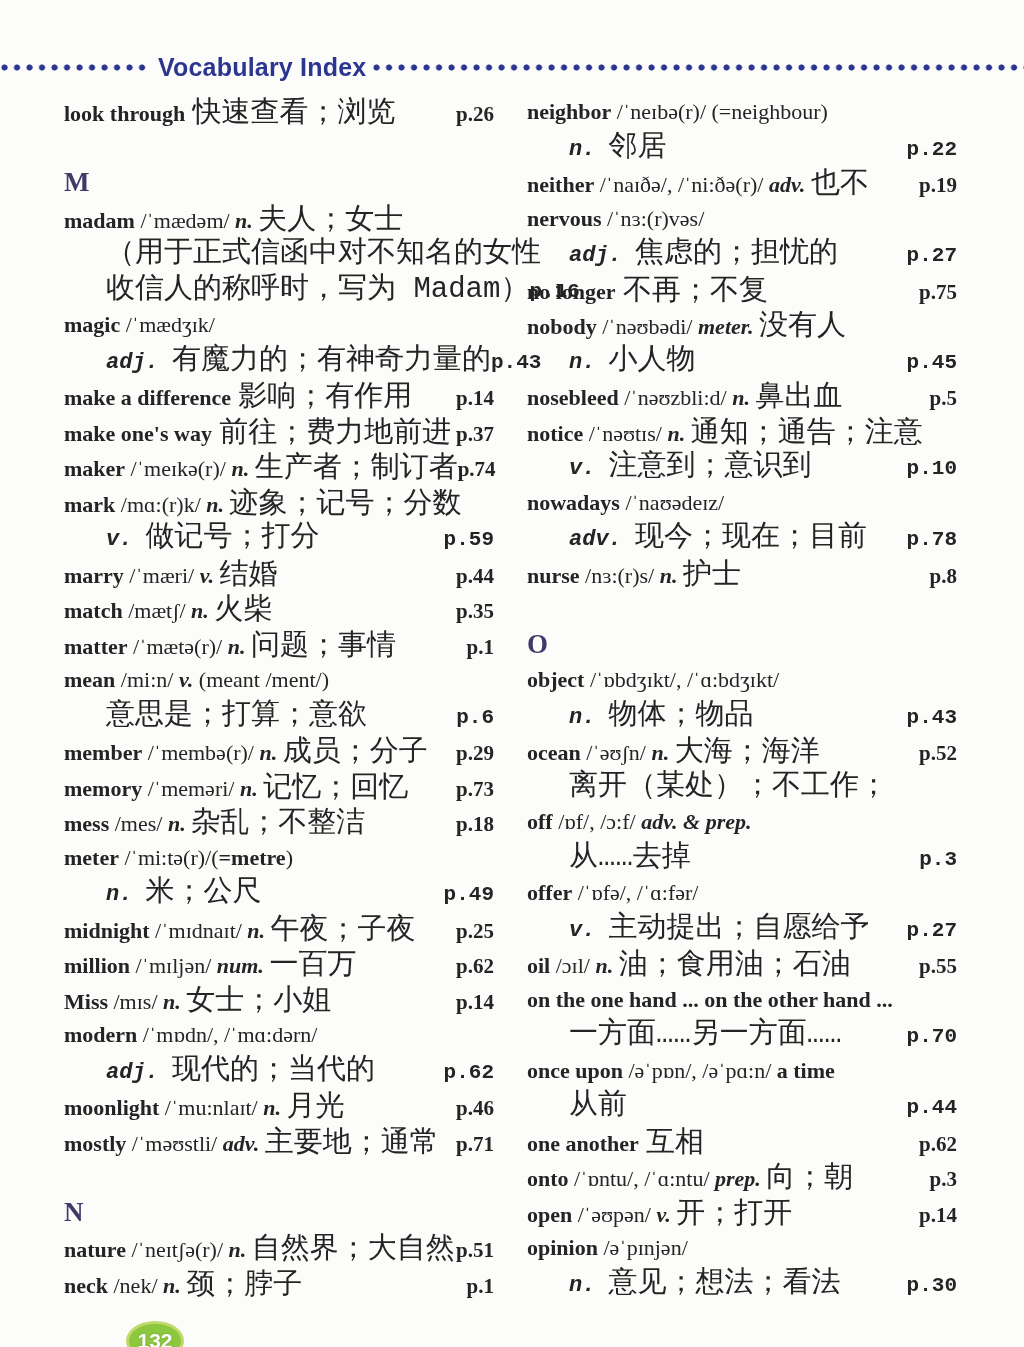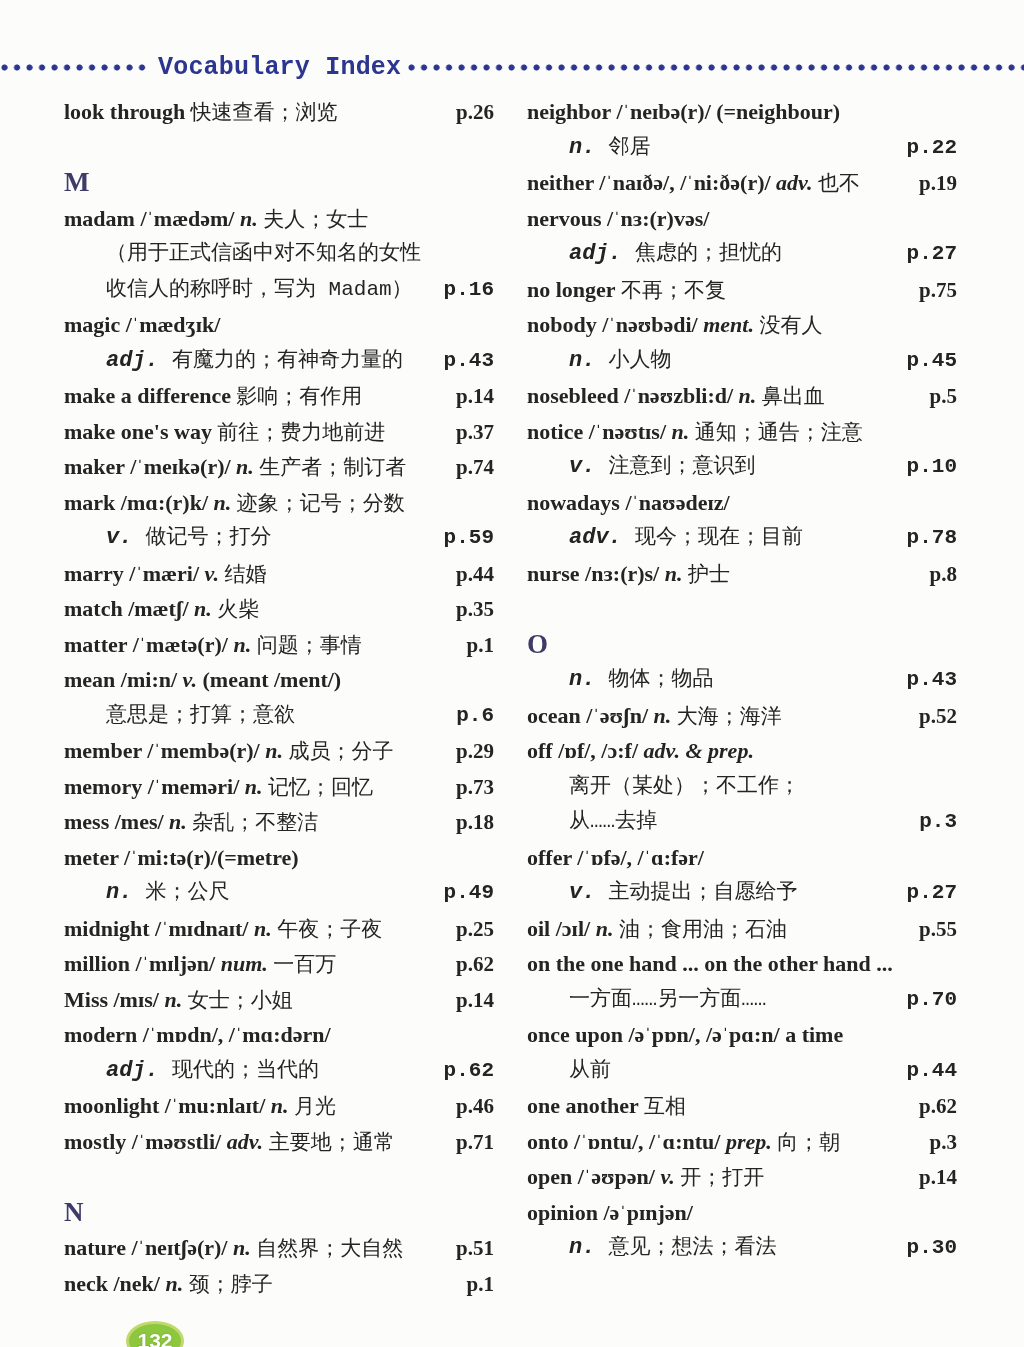--- a/index.html
+++ b/index.html
@@ -10,37 +10,37 @@
     color:#242424;
   }
   
   .header{position:absolute;top:50px;left:0;right:0;height:34px;display:flex;align-items:center;}
   .dots{height:9px;align-self:center;
     background-image:radial-gradient(circle at 4.5px 4.5px,#2c3590 2.7px,rgba(0,0,0,0) 3.4px);
     background-size:12.5px 9px;background-repeat:repeat-x;background-position:left center;}
   .dots-left{width:150px;flex:0 0 auto;}
   .dots-right{flex:1 1 auto;}
   .title{
-    font-family:Liberation Mono, monospace;
+    font-family:Liberation Sans, sans-serif;
     font-weight:bold;font-size:25px;color:#2c3590;
     margin:0 6px 0 8px;white-space:nowrap;letter-spacing:.2px;flex:0 0 auto;
   }
   
   .col{position:absolute;top:94px;width:430px;}
   .col-left{left:64px;}
   .col-right{left:527px;}
   .entry{margin:0;}
   .line{display:flex;align-items:baseline;height:35.5px;line-height:35.5px;font-size:22px;}
   .line .content{flex:1 1 auto;white-space:nowrap;overflow:visible;}
   .line .page{flex:0 0 auto;font-weight:bold;font-size:21px;color:#242424;}
   .line.ind{padding-left:42px;font-family:Liberation Mono, monospace;}
   .seg-b{font-weight:bold;}
-  .seg-ph{font-weight:bold;}
+  .seg-ph{font-weight:normal;}
   .seg-pos{font-style:italic;font-weight:bold;}
-  .seg-cn{font-size:21px;}
+  .seg-cn{font-size:29px;}
   .section-letter{
     height:35.5px;line-height:35.5px;margin-top:35.5px;
     font-weight:bold;font-size:27px;color:#3f3b69;
   }
   
   .badge{
     position:absolute;left:126px;top:1321px;width:58px;height:40px;
     border-radius:50%;background:#8dc63f;border:3px solid #c0d96a;box-sizing:border-box;
     display:flex;align-items:center;justify-content:center;
     color:#ffffff;font-family:"Liberation Sans","DejaVu Sans",sans-serif;
@@ -245,21 +245,21 @@
       </div>
     </div>
     <div class="entry">
       <div class="line">
         <span class="content"><span class="seg seg-b">no longer</span><span class="seg seg-cn"> 不再；不复</span></span>
         <span class="page">p.75</span>
       </div>
     </div>
     <div class="entry">
       <div class="line">
-        <span class="content"><span class="seg seg-b">nobody</span><span class="seg seg-ph"> /ˈnəʊbədi/ </span><span class="seg seg-pos">ment. </span><span class="seg seg-cn">没有人</span></span>
+        <span class="content"><span class="seg seg-b">nobody</span><span class="seg seg-ph"> /ˈnəʊbədi/ </span><span class="seg seg-pos">meter. </span><span class="seg seg-cn">没有人</span></span>
       </div>
       <div class="line ind">
         <span class="content"><span class="seg seg-pos">n. </span><span class="seg seg-cn">小人物</span></span>
         <span class="page">p.45</span>
       </div>
     </div>
     <div class="entry">
       <div class="line">
         <span class="content"><span class="seg seg-b">nosebleed</span><span class="seg seg-ph"> /ˈnəʊzbli:d/ </span><span class="seg seg-pos">n. </span><span class="seg seg-cn">鼻出血</span></span>
         <span class="page">p.5</span>
@@ -284,37 +284,40 @@
       </div>
     </div>
     <div class="entry">
       <div class="line">
         <span class="content"><span class="seg seg-b">nurse</span><span class="seg seg-ph"> /nɜ:(r)s/ </span><span class="seg seg-pos">n. </span><span class="seg seg-cn">护士</span></span>
         <span class="page">p.8</span>
       </div>
     </div>
     <div class="section-letter">O</div>
     <div class="entry">
+      <div class="line">
+        <span class="content"><span class="seg seg-b">object</span><span class="seg seg-ph"> /ˈɒbdʒɪkt/, /ˈɑ:bdʒɪkt/</span></span>
+      </div>
       <div class="line ind">
         <span class="content"><span class="seg seg-pos">n. </span><span class="seg seg-cn">物体；物品</span></span>
         <span class="page">p.43</span>
       </div>
     </div>
     <div class="entry">
       <div class="line">
         <span class="content"><span class="seg seg-b">ocean</span><span class="seg seg-ph"> /ˈəʊʃn/ </span><span class="seg seg-pos">n. </span><span class="seg seg-cn">大海；海洋</span></span>
         <span class="page">p.52</span>
       </div>
     </div>
     <div class="entry">
+      <div class="line ind">
+        <span class="content"><span class="seg seg-cn">离开（某处）；不工作；</span></span>
+      </div>
       <div class="line">
         <span class="content"><span class="seg seg-b">off</span><span class="seg seg-ph"> /ɒf/, /ɔ:f/ </span><span class="seg seg-pos">adv. &amp; prep.</span></span>
-      </div>
-      <div class="line ind">
-        <span class="content"><span class="seg seg-cn">离开（某处）；不工作；</span></span>
       </div>
       <div class="line ind">
         <span class="content"><span class="seg seg-cn">从……去掉</span></span>
         <span class="page">p.3</span>
       </div>
     </div>
     <div class="entry">
       <div class="line">
         <span class="content"><span class="seg seg-b">offer</span><span class="seg seg-ph"> /ˈɒfə/, /ˈɑ:fər/</span></span>
       </div>

